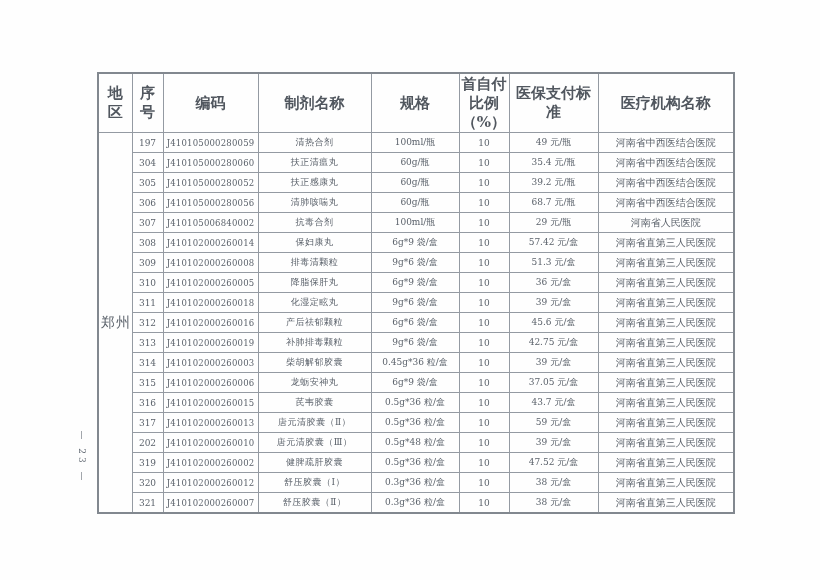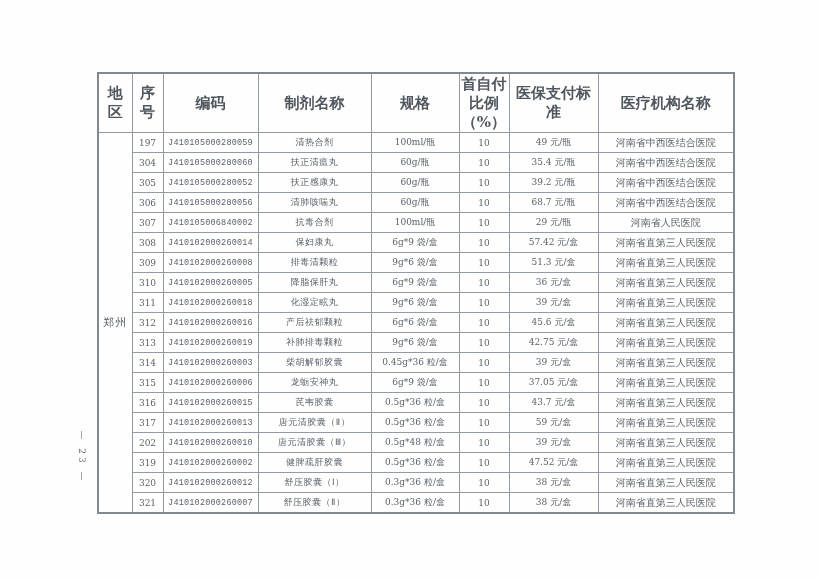--- a/index.html
+++ b/index.html
@@ -46,23 +46,23 @@
   table.med-table { border: 2px solid #82888f; }
   table.med-table th {
     height: 34px;
     font-weight: bold;
     font-size: 15px;
     color: #51575f;
     white-space: pre-line;
     line-height: 1.25;
   }
   table.med-table td { height: 20px; }
-  td.code-cell { font-size: 8.5px; letter-spacing: 0.2px; font-family: Liberation Mono, monospace; }
-  td.region-cell { font-size: 11px; letter-spacing: 1px; margin-left: 38px; }
-  td.name-cell { letter-spacing: 0.5px; font-family: Liberation Serif, serif; }
+  td.code-cell { font-size: 8.5px; letter-spacing: 0.2px; }
+  td.region-cell { font-size: 14px; letter-spacing: 1px; margin-left: 38px; }
+  td.name-cell { letter-spacing: 0.5px; }
   td.org-cell { font-size: 10px; }
 </style>
 </head>
 <body>
 
 <div class="page">
 
   <div class="page-number">— 23 —</div>
 
   <table class="med-table">

